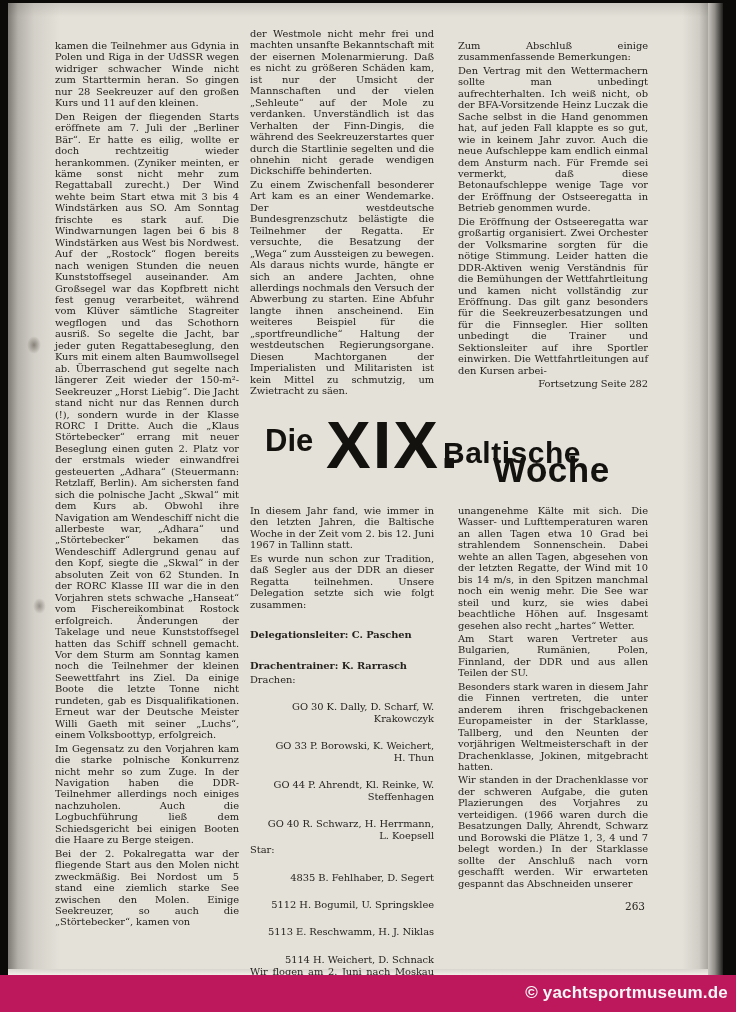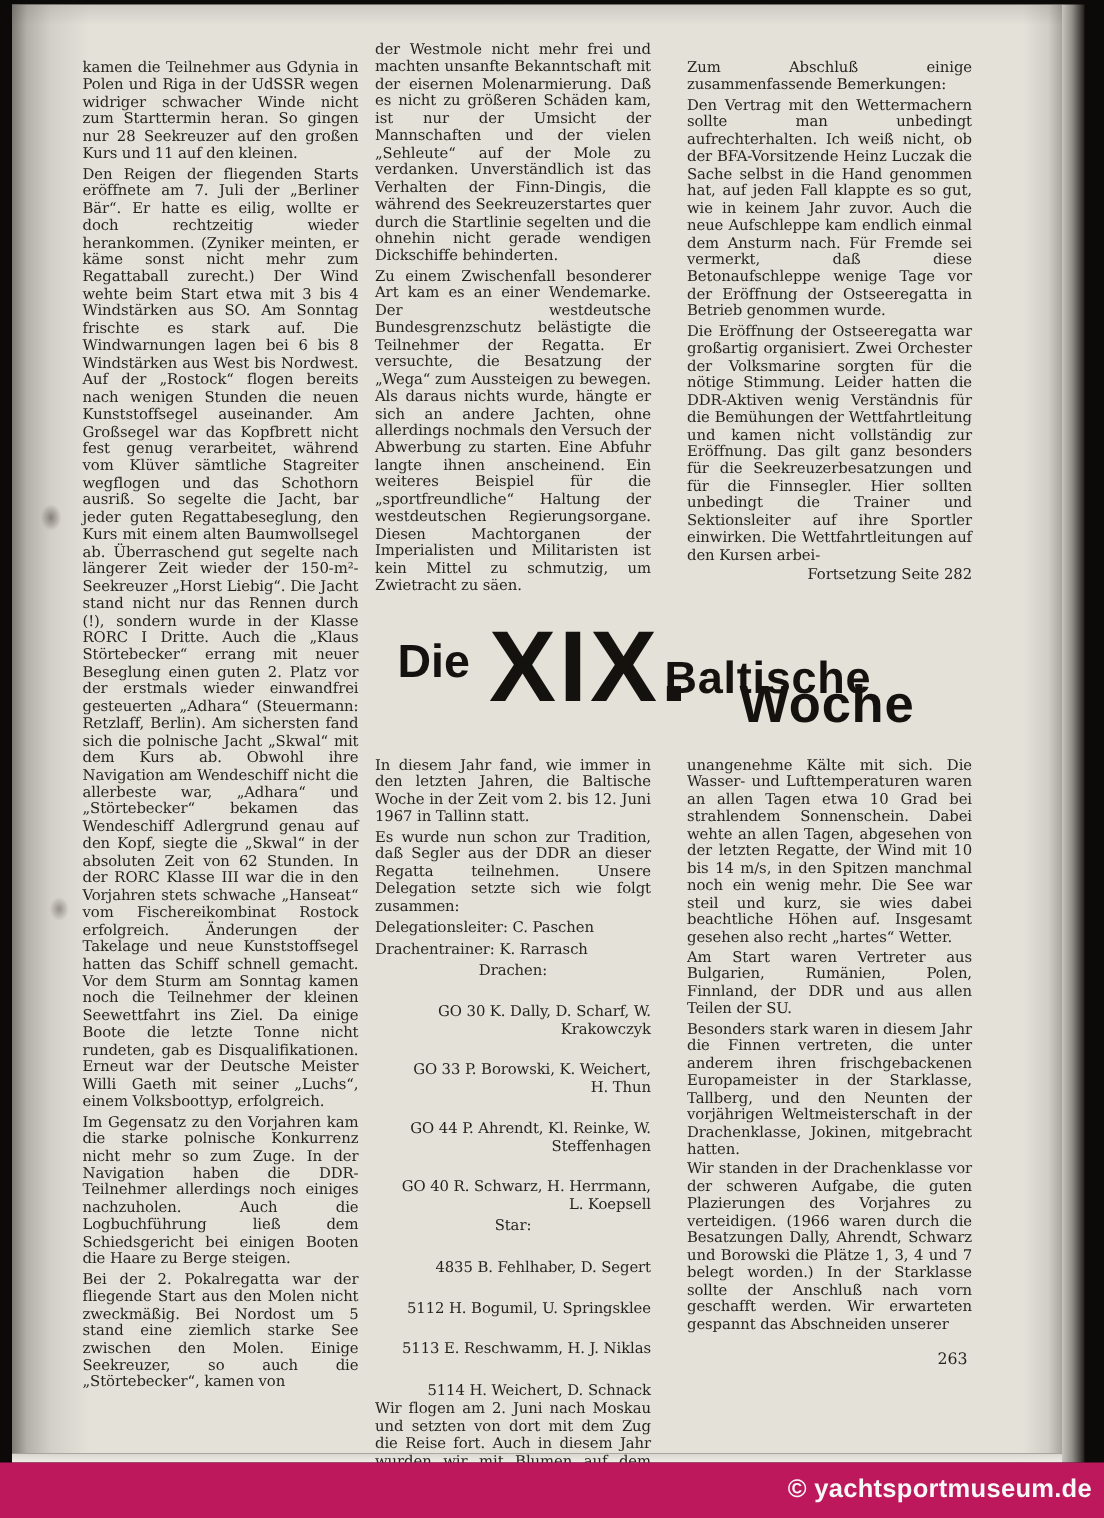--- a/index.html
+++ b/index.html
@@ -42,22 +42,22 @@
     letter-spacing: -0.05px;
     hyphens: auto;
   }
   .para { margin: 0 0 2px 0; }
   #col1  { left: 55px;  top: 40px;  width: 184px; }
   #col2u { left: 250px; top: 28px;  width: 184px; }
   #col3u { left: 458px; top: 40px;  width: 190px; }
   #col2l { left: 250px; top: 505px; width: 184px; }
   #col3l { left: 458px; top: 505px; width: 190px; }
   .continuation { text-align: right; margin-top: 2px; }
-  .official { text-align: left; margin: 3px 0 3px 0; }
-  .label-line { text-align: center; margin: 3px 0 1px 0; }
+  .official { text-align: left; margin: 19px 0 3px 0; font-weight: bold; }
+  .label-line { text-align: left; margin: 3px 0 1px 0; }
   .roster-line { text-align: right; margin: 16px 0 1px 0; padding-left: 2px; text-indent: 11px; }
 
   
   #heading { position: absolute; left: 250px; top: 425px; width: 400px; height: 82px; }
   .h-word {
     position: absolute; font-family: "Liberation Sans", sans-serif;
     font-weight: bold; color: #14120f; white-space: nowrap;
   }
   #h-die       { left: 15px;  top: 0px;   font-size: 31px; line-height: 31px; }
   #h-xix       { left: 76px;  top: -14px; font-size: 67px; line-height: 67px; letter-spacing: 2px; }

